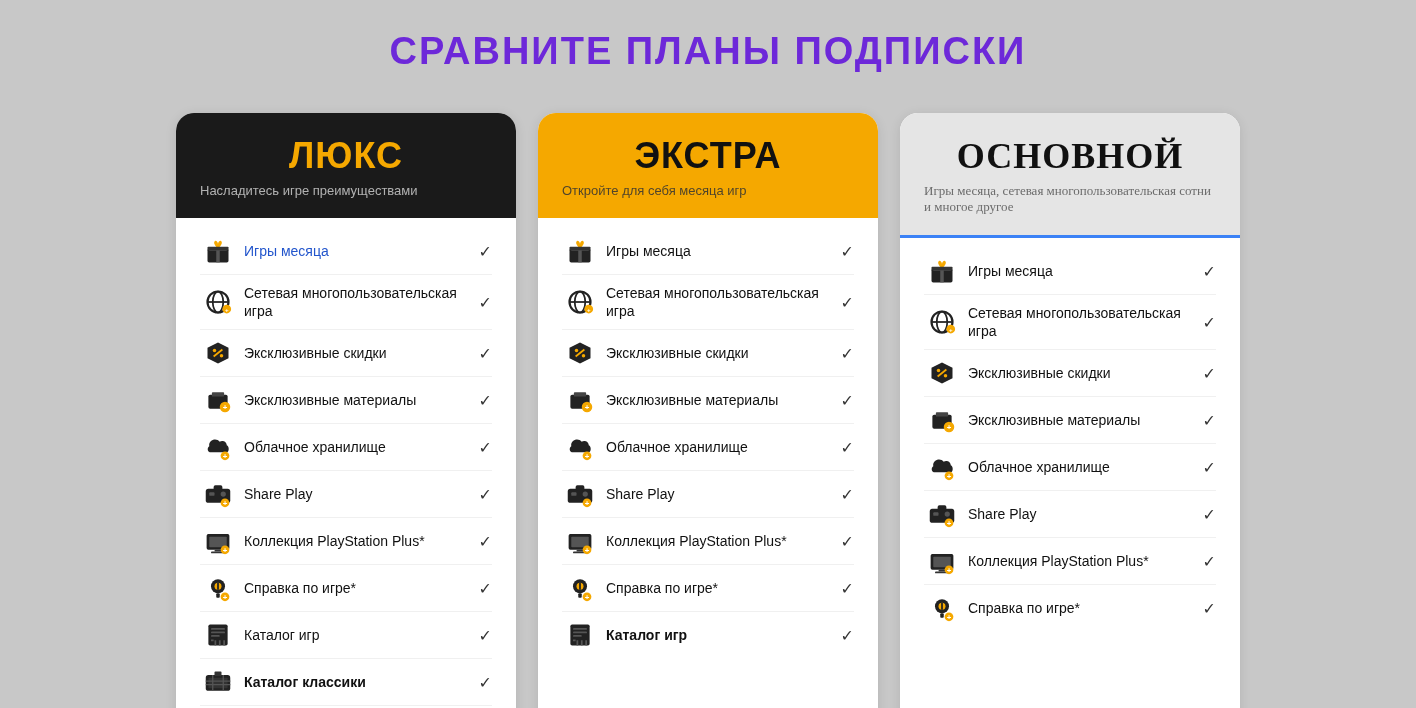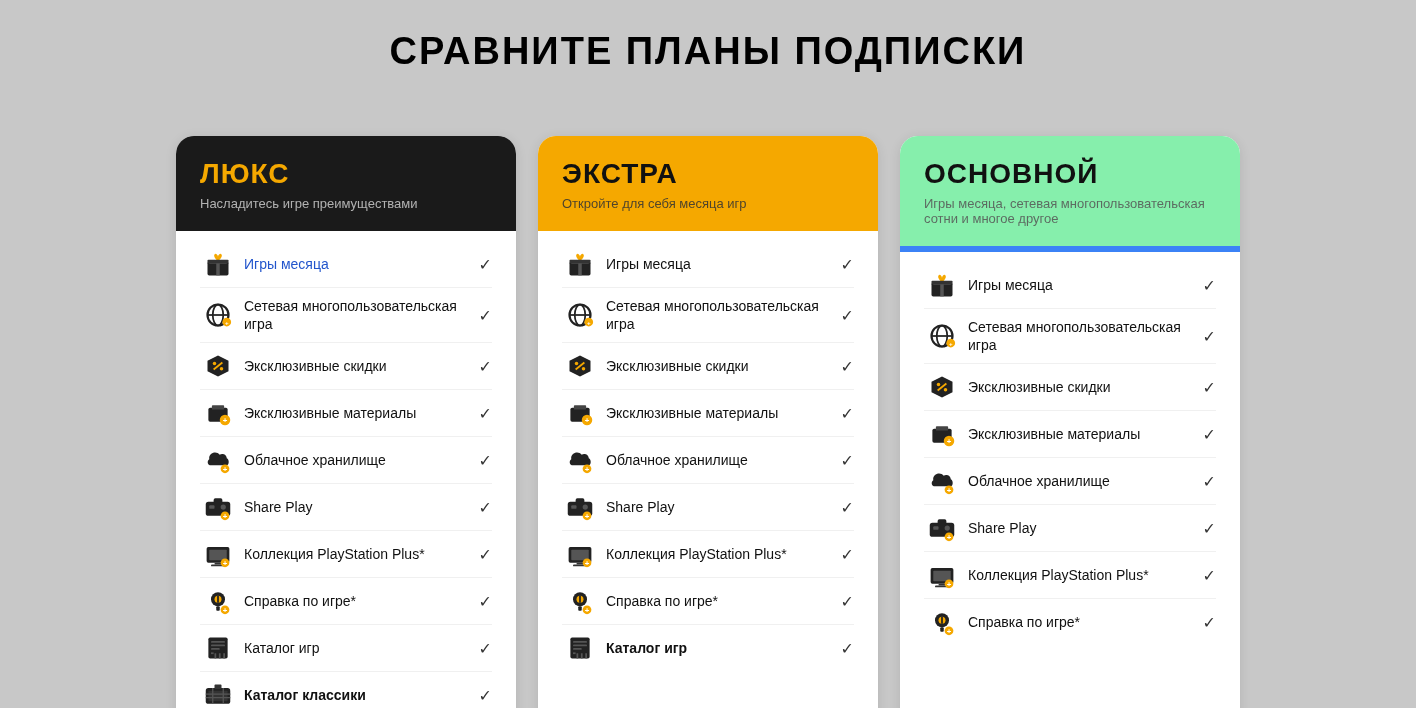--- a/index.html
+++ b/index.html
@@ -9,22 +9,22 @@
       min-height: 708px;
       display: flex;
       flex-direction: column;
       align-items: center;
       padding: 30px 20px;
     }
     .page-title {
       font-size: 38px;
       font-weight: 900;
       letter-spacing: 2px;
-      color: #000000;
-      margin-bottom: 63px;
+      color: #6d28d9;
+      margin-bottom: 40px;
       text-align: center;
     }
     .plans-container {
       display: flex;
       gap: 22px;
       justify-content: center;
       width: 100%;
       max-width: 1300px;
     }
     .plan-card {
@@ -42,28 +42,30 @@
     }
     .plan-header.dark {
       background: #1a1a1a;
       color: #fff;
     }
     .plan-header.yellow {
       background: #f5a800;
       color: #111;
     }
     .plan-header.light {
-      background: #86efac;
+      background: #e5e5e5;
       color: #111;
-      border-bottom: 6px solid #3b82f6;
+      border-bottom: 3px solid #3b82f6;
+      font-family: Liberation Serif, serif;
     }
     .plan-name {
-      font-size: 28px;
+      font-size: 36px;
       font-weight: 900;
       letter-spacing: 1px;
+      text-align: center;
     }
     .plan-header.dark .plan-name { color: #f5a800; }
     .plan-header.yellow .plan-name { color: #111; }
     .plan-header.light .plan-name { color: #111; }
     .plan-subtitle {
       font-size: 13px;
       margin-top: 6px;
       opacity: 0.85;
     }
     .plan-header.dark .plan-subtitle { color: #ccc; }

